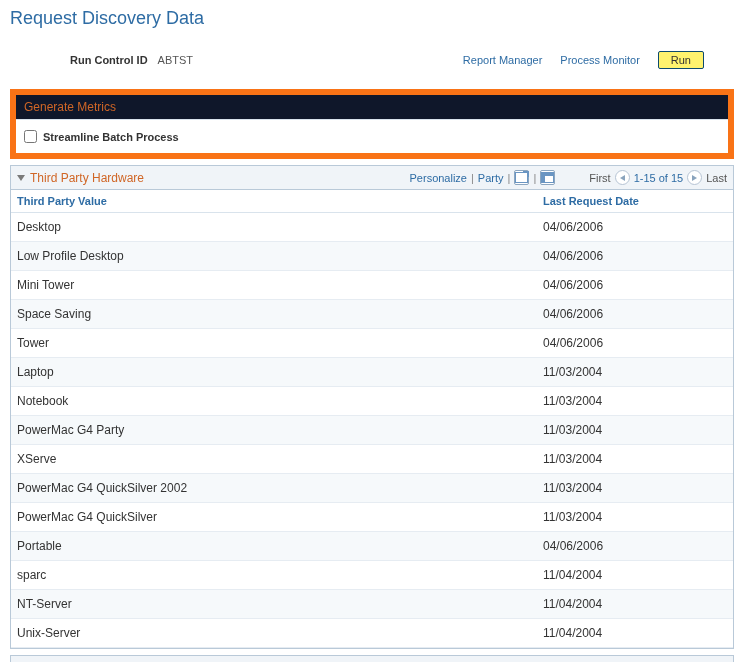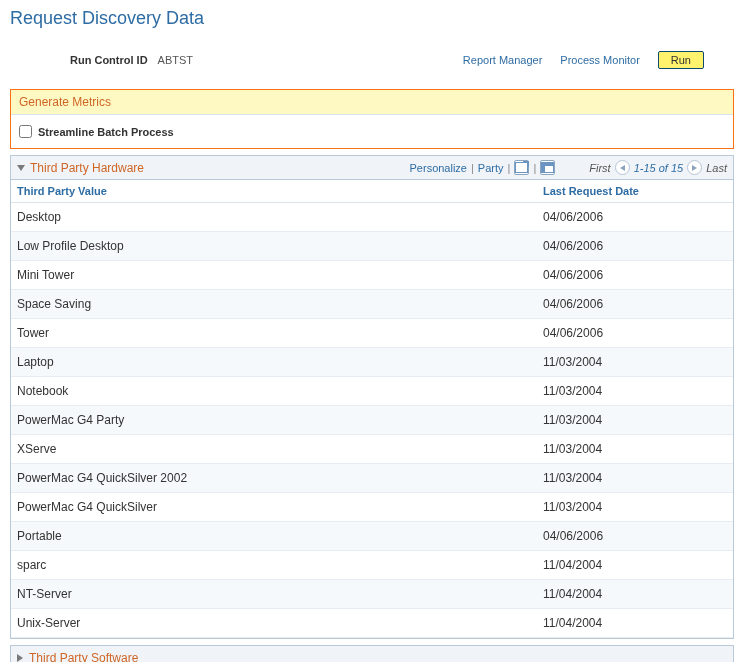--- a/index.html
+++ b/index.html
@@ -48,22 +48,22 @@
       border: 1px solid #0c4a6e;
       border-radius: 2px;
       font-size: 11px;
       padding: 2px 12px;
       cursor: pointer;
       font-family: inherit;
       color: #333;
     }
     .panel {
       margin: 0 10px 6px 10px;
-      border: 1px solid #f97316;
-      background: #fef9c3;
+      border: 6px solid #f97316;
+      background: #0f172a;
     }
     .panel-header {
       padding: 5px 8px;
       color: #d06626;
       font-size: 12px;
       border-bottom: 1px solid #d9e3ec;
     }
     .checkbox-row {
       display: flex;
       align-items: center;
@@ -133,21 +133,20 @@
       border-radius: 2px;
       font-size: 10px;
       color: #4a6a8c;
     }
     .nav-group {
       display: flex;
       align-items: center;
       gap: 4px;
       margin-left: 30px;
       color: #555;
-      font-style: italic;
     }
     .nav-arrow {
       display: inline-flex;
       width: 15px; height: 15px;
       border: 1px solid #b6c4d4;
       border-radius: 50%;
       background: #fff;
       align-items: center;
       justify-content: center;
       cursor: pointer;

